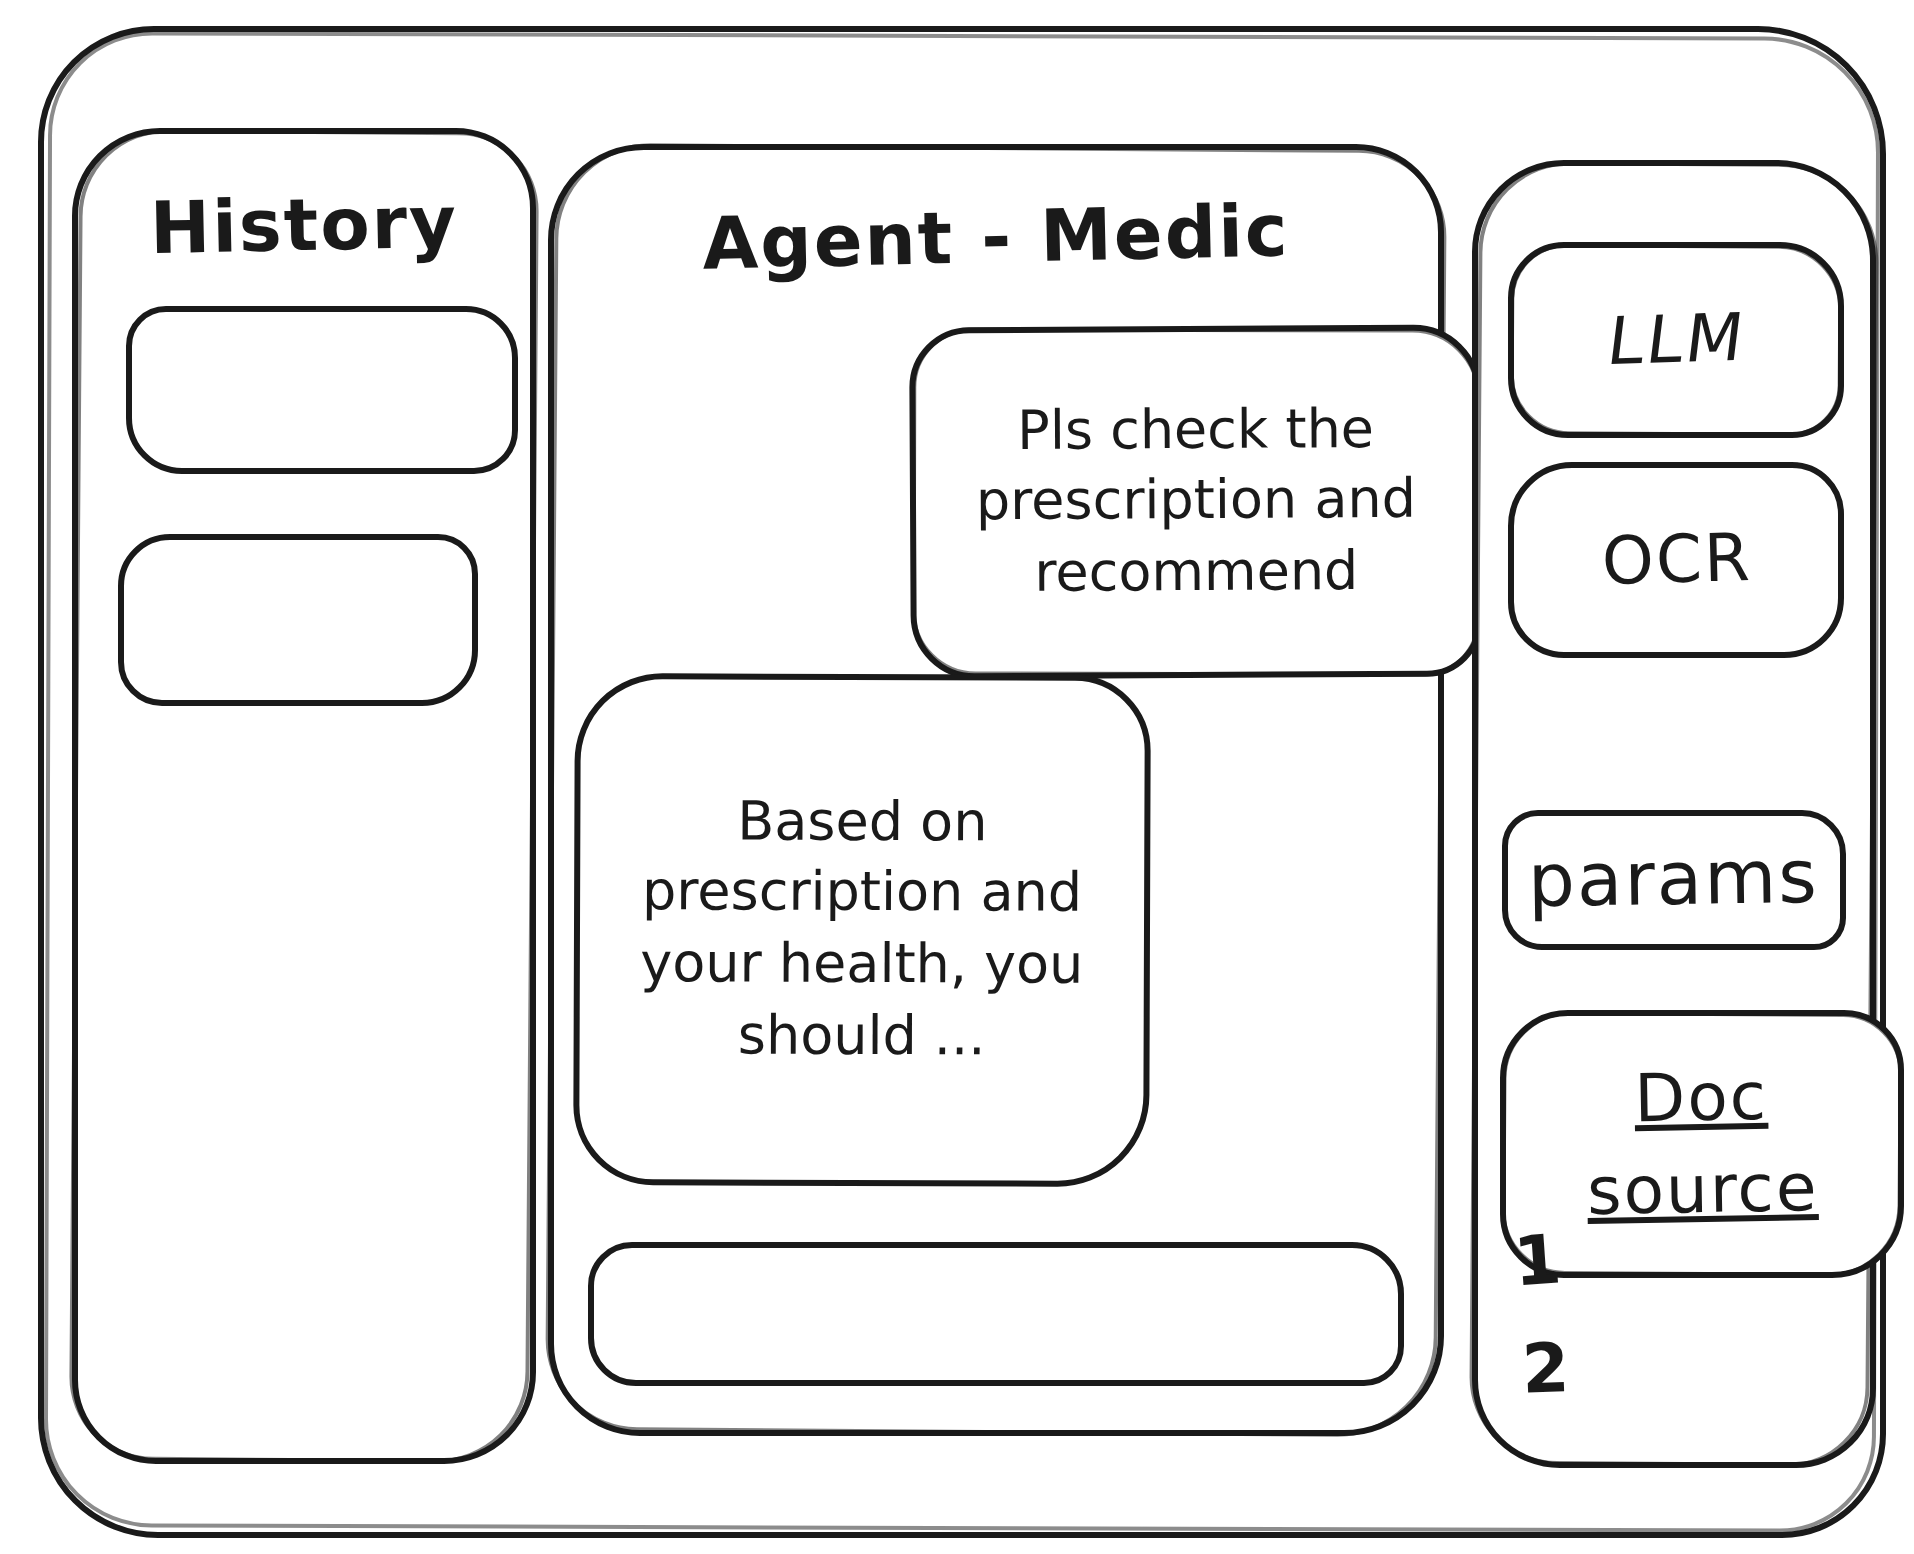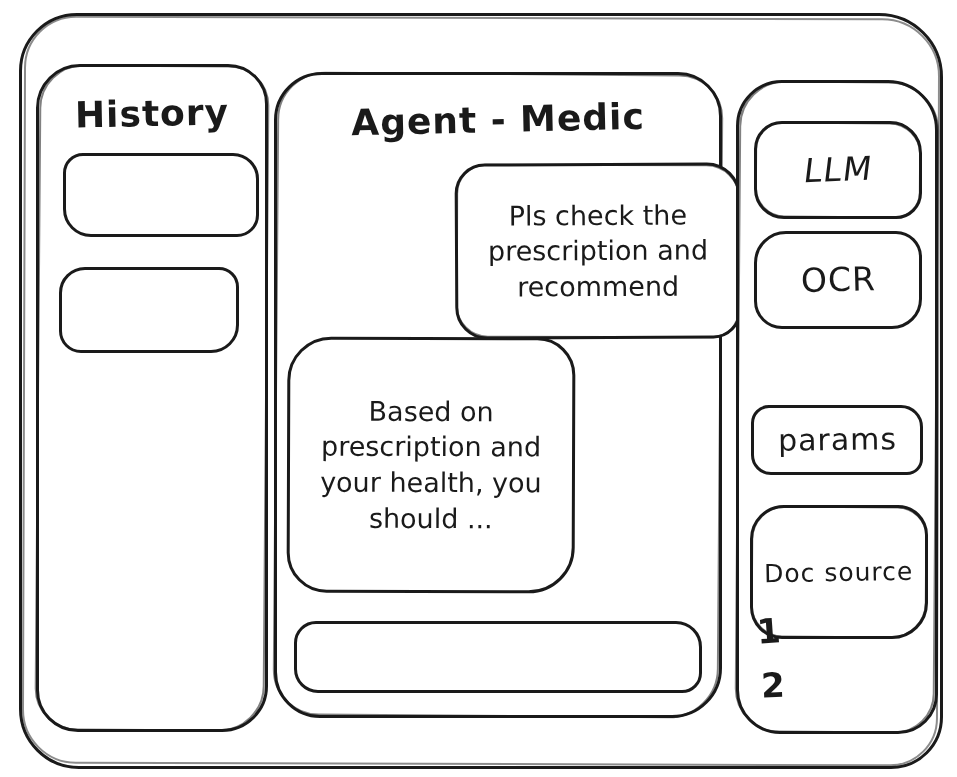--- a/index.html
+++ b/index.html
@@ -126,23 +126,23 @@
     font-size: 33px;
     font-weight: 500;
     letter-spacing: 1px;
     line-height: 1.4;
     cursor: pointer;
   }
   .btn-llm    { left: 15px; top: 38px;  width: 162px; height: 92px;  border-radius: 28px 32px 26px 30px; }
   .btn-llm .lbl { transform: skewX(-9deg) rotate(-2deg); }
   .btn-ocr    { left: 15px; top: 148px; width: 162px; height: 92px;  border-radius: 32px 26px 30px 28px; }
   .btn-ocr .lbl { transform: rotate(-1.5deg); }
-  .btn-params { left: 12px; top: 322px; width: 166px; height: 64px;  border-radius: 18px 22px 16px 20px; font-size: 30px; }
+  .btn-params { left: 12px; top: 322px; width: 166px; height: 64px;  border-radius: 18px 22px 16px 20px; font-size: 37px; }
   .btn-params .lbl { transform: rotate(-0.8deg); }
-  .btn-doc    { left: 11px; top: 422px; width: 168px; height: 128px; border-radius: 34px 30px 36px 32px; font-size: 25px; padding: 0 2px; }
+  .btn-doc    { left: 11px; top: 422px; width: 168px; height: 128px; border-radius: 34px 30px 36px 32px; font-size: 33px; padding: 0 14px; text-decoration: underline; }
   .btn-doc .lbl { transform: rotate(-1deg); }
   .doc-num {
     position: absolute;
     font-size: 34px;
     font-weight: 600;
     z-index: 3;
     background: transparent;
   }
   .num-1 { left: 18px; top: 528px; transform: rotate(-4deg); }
   .num-2 { left: 22px; top: 582px; transform: rotate(-2deg); }

